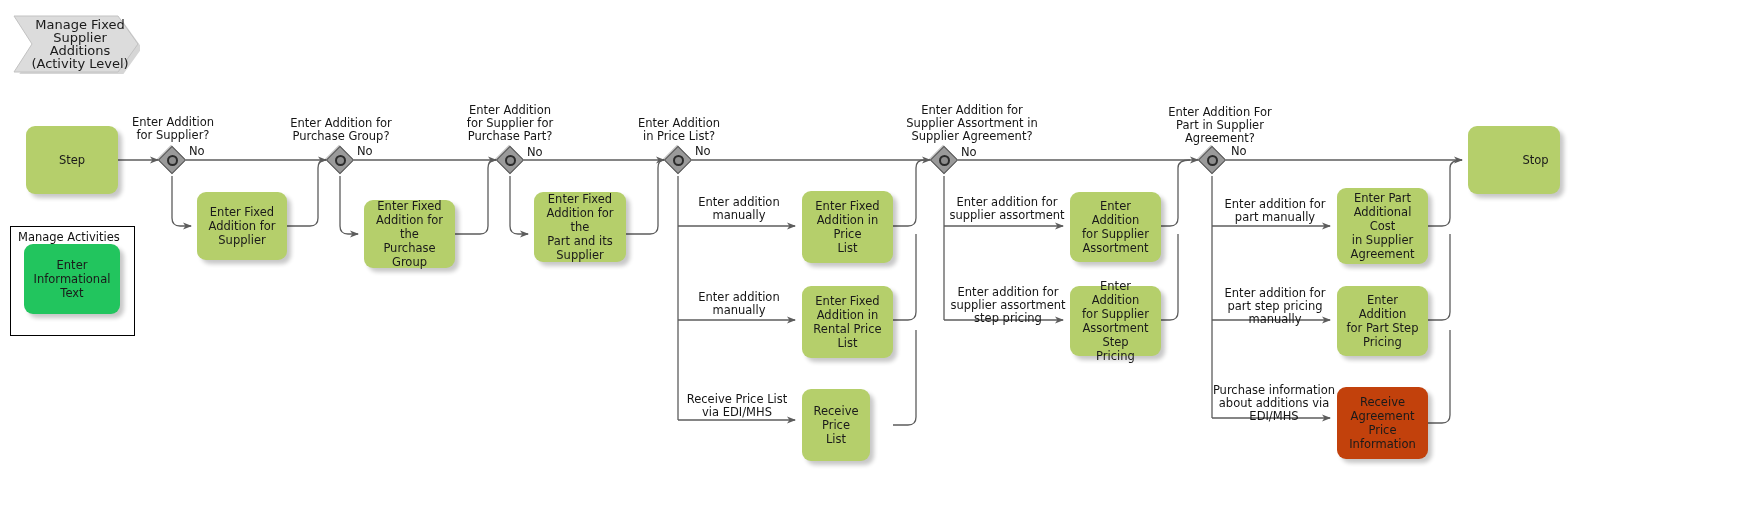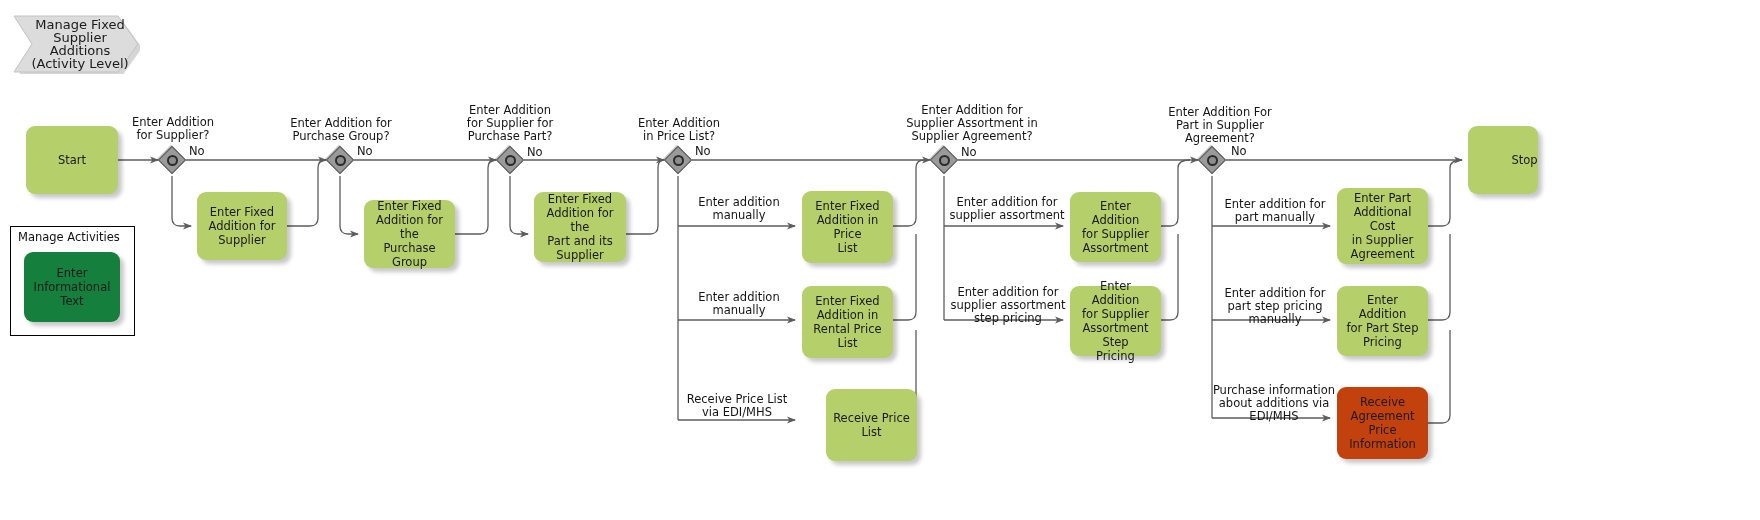--- a/index.html
+++ b/index.html
@@ -161,26 +161,26 @@
       <polygon points="4,2 108,2 128,30 108,58 4,58 22,30" fill="#dcdcdc" stroke="#c2c2c2" stroke-width="1"></polygon>
     </svg>
     <div class="label">Manage Fixed
 Supplier
 Additions
 (Activity Level)</div>
   </div>
 
   <div class="frame" style="left:10px;top:226px;width:125px;height:110px;"></div>
   <div class="frame-title" style="left:18px;top:230px;">Manage Activities</div>
-  <div class="node" style="left: 24px; top: 252px; width: 96px; height: 70px; background: #15803d;">Enter
+  <div class="node" style="left: 24px; top: 244px; width: 96px; height: 70px; background: #22c55e;">Enter
 Informational
 Text</div>
 
-  <div class="node" style="left: 26px; top: 126px; width: 92px; height: 68px; background: rgb(181, 207, 107);">Start</div>
-  <div class="node" style="left: 1468px; top: 126px; width: 70px; height: 68px; background: rgb(181, 207, 107); padding-left: 48px;">Stop</div>
+  <div class="node" style="left: 26px; top: 126px; width: 92px; height: 68px; background: rgb(181, 207, 107);">Step</div>
+  <div class="node" style="left: 1468px; top: 126px; width: 92px; height: 68px; background: rgb(181, 207, 107); padding-left: 48px;">Stop</div>
 
   <div class="gate" style="left:158px;top:146px;">
     <div class="dshadow"></div>
     <div class="diamond"></div>
     <div class="ring"></div>
   </div>
   <div class="gate" style="left:326px;top:146px;">
     <div class="dshadow"></div>
     <div class="diamond"></div>
     <div class="ring"></div>
@@ -259,21 +259,21 @@
 Addition for the
 Part and its
 Supplier</div>
 
   <div class="node" style="left: 802px; top: 191px; width: 91px; height: 72px; background: rgb(181, 207, 107);">Enter Fixed
 Addition in Price
 List</div>
   <div class="node" style="left: 802px; top: 286px; width: 91px; height: 72px; background: rgb(181, 207, 107);">Enter Fixed
 Addition in
 Rental Price List</div>
-  <div class="node" style="left: 826px; top: 389px; width: 91px; height: 72px; background: rgb(181, 207, 107);">Receive Price
+  <div class="node" style="left: 802px; top: 389px; width: 68px; height: 72px; background: rgb(181, 207, 107);">Receive Price
 List</div>
 
   <div class="node" style="left: 1070px; top: 192px; width: 91px; height: 70px; background: rgb(181, 207, 107);">Enter Addition
 for Supplier
 Assortment</div>
   <div class="node" style="left: 1070px; top: 286px; width: 91px; height: 70px; background: rgb(181, 207, 107);">Enter Addition
 for Supplier
 Assortment Step
 Pricing</div>
 

